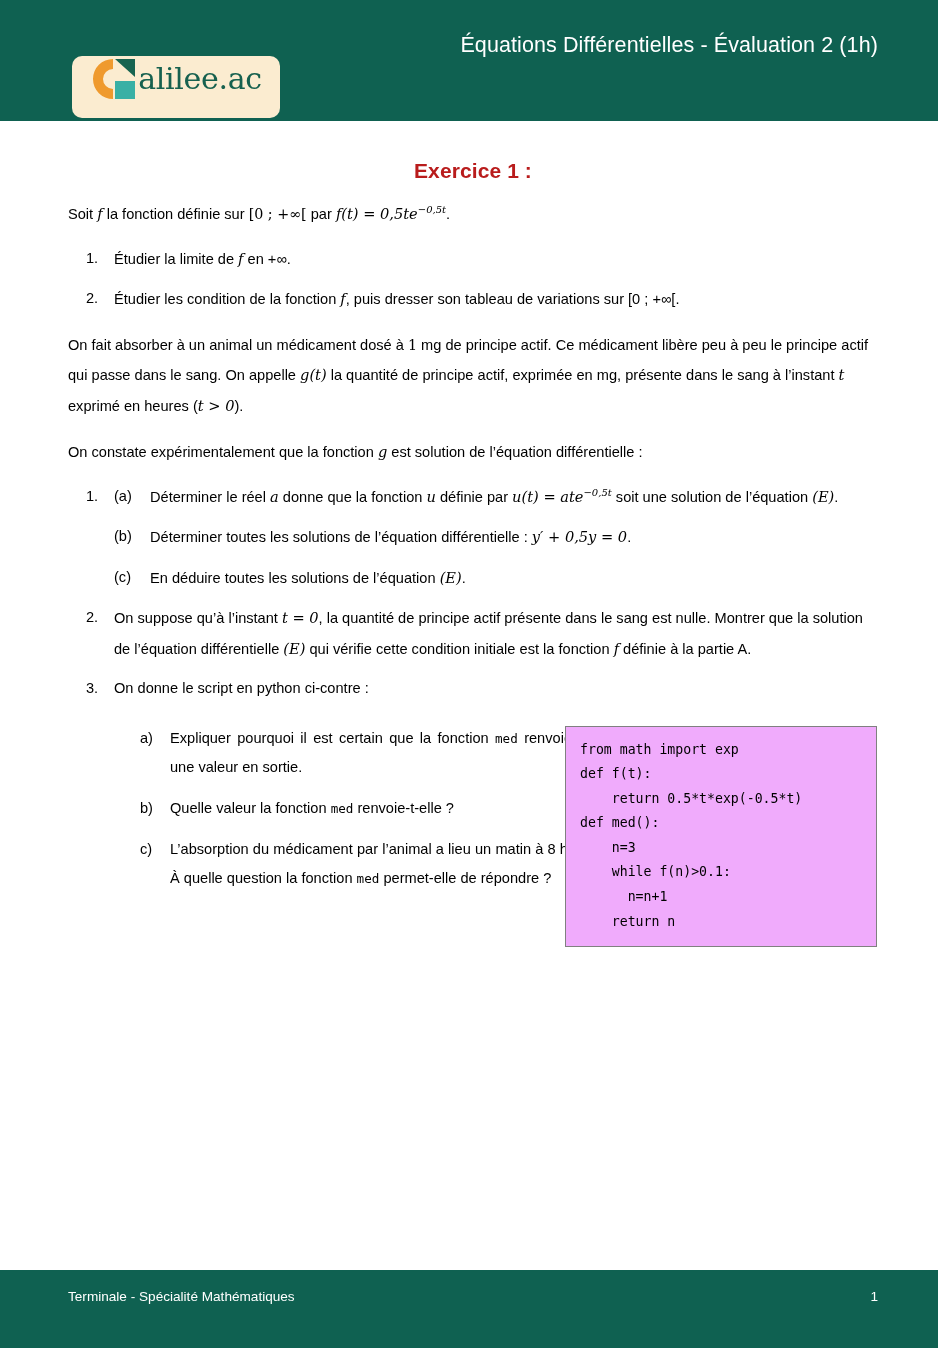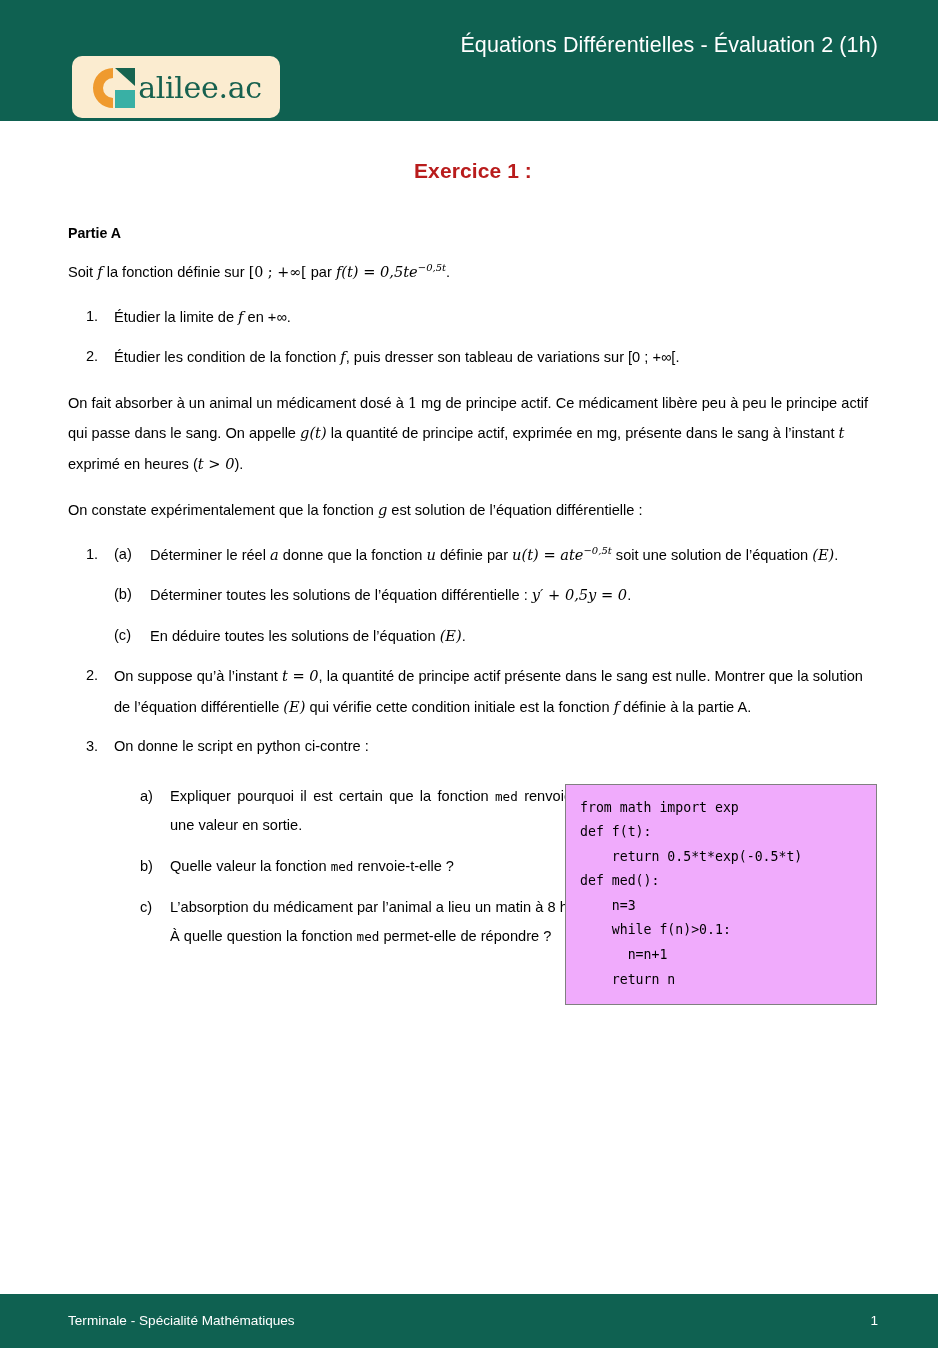--- a/index.html
+++ b/index.html
@@ -30,21 +30,21 @@
   }
   .logo-card {
     position: absolute;
     left: 72px;
     top: 56px;
     width: 208px;
     height: 62px;
     background: #fbecd0;
     border-radius: 10px;
     display: flex;
-    align-items: center;
+    align-items: flex-start;
     justify-content: center;
     overflow: hidden;
   }
   .logo-inner {
     display: flex;
     align-items: center;
     gap: 1px;
     transform: translateY(1px);
   }
   .logo-mark {
@@ -233,21 +233,21 @@
     white-space: pre;
     color: #000;
   }
 
   
   .footer-band {
     position: absolute;
     left: 0;
     bottom: 0;
     width: 938px;
-    height: 54px;
+    height: 78px;
     background: #0f6151;
   }
   .footer-inner {
     position: absolute;
     left: 68px;
     right: 60px;
     top: 19px;
     display: flex;
     align-items: center;
     justify-content: space-between;
@@ -271,21 +271,20 @@
       <span class="logo-text">alilee.ac</span>
     </div>
   </div>
   <div class="header-title">Équations Différentielles - Évaluation 2 (1h)</div>
 </div>
 
 <div class="content">
 
   <h1 class="ex-title">Exercice 1 :</h1>
 
-  <div class="part-head">Partie A</div>
 
   <p class="para"><span>Soit </span><span class="m">f</span><span> la fonction définie sur </span><span class="mr">[0 ; +∞[</span><span> par </span><span class="m">f(t) = 0,5te</span><sup class="mexp">−0,5t</sup><span>.</span></p>
 
   <ol class="lvl1">
     <li>
       <span class="num">1.</span><span>Étudier la limite de </span><span class="m">f</span><span> en +∞.</span>
     </li>
     <li>
       <span class="num">2.</span><span>Étudier les condition de la fonction </span><span class="m">f</span><span>, puis dresser son tableau de variations sur [0 ; +∞[.</span>
     </li>

